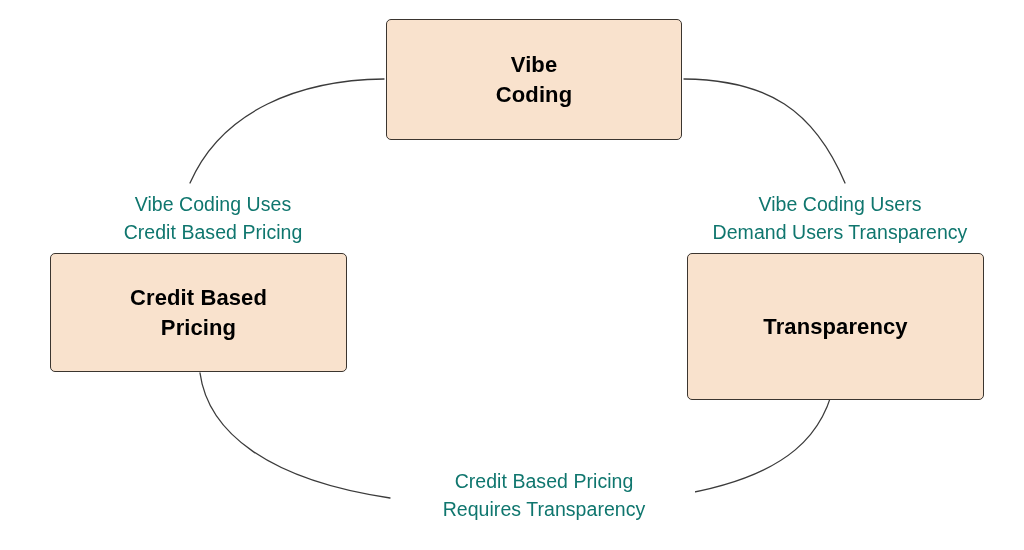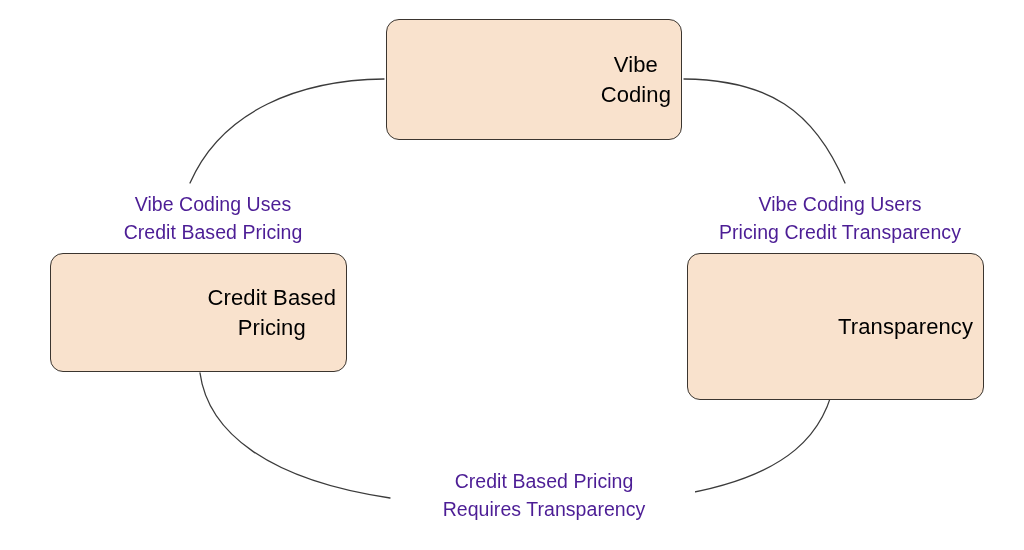--- a/index.html
+++ b/index.html
@@ -22,39 +22,39 @@
     left: 0;
     top: 0;
     width: 1024px;
     height: 550px;
   }
   .node {
     position: absolute;
     box-sizing: border-box;
     background: #f9e2cd;
     border: 1.4px solid #3b352f;
-    border-radius: 13px;
+    border-radius: 5px;
     display: flex;
     align-items: center;
-    justify-content: flex-end;
+    justify-content: center;
     text-align: center;
     color: #000000;
-    font-weight: normal;
+    font-weight: bold;
     font-size: 22px;
     line-height: 1.32;
     letter-spacing: 0.1px;
   }
   .node-label {
     display: block;
     white-space: pre-line;
     padding: 0 10px;
   }
   .edge-label {
     position: absolute;
-    color: #4c1d95;
+    color: #0f766e;
     font-size: 19.5px;
     line-height: 1.42;
     text-align: center;
     white-space: pre-line;
     background: #ffffff;
     padding: 1px 6px;
     letter-spacing: 0.05px;
   }
   #node-vibe-coding {
     left: 386px;
@@ -117,18 +117,18 @@
   </div>
 
   <div class="node" id="node-transparency">
     <span class="node-label">Transparency</span>
   </div>
 
   <div class="edge-label" id="edge-label-top-left">Vibe Coding Uses
 Credit Based Pricing</div>
 
   <div class="edge-label" id="edge-label-top-right">Vibe Coding Users
-Pricing Credit Transparency</div>
+Demand Users Transparency</div>
 
   <div class="edge-label" id="edge-label-bottom">Credit Based Pricing
 Requires Transparency</div>
 
 </div>
 
 </body></html>

